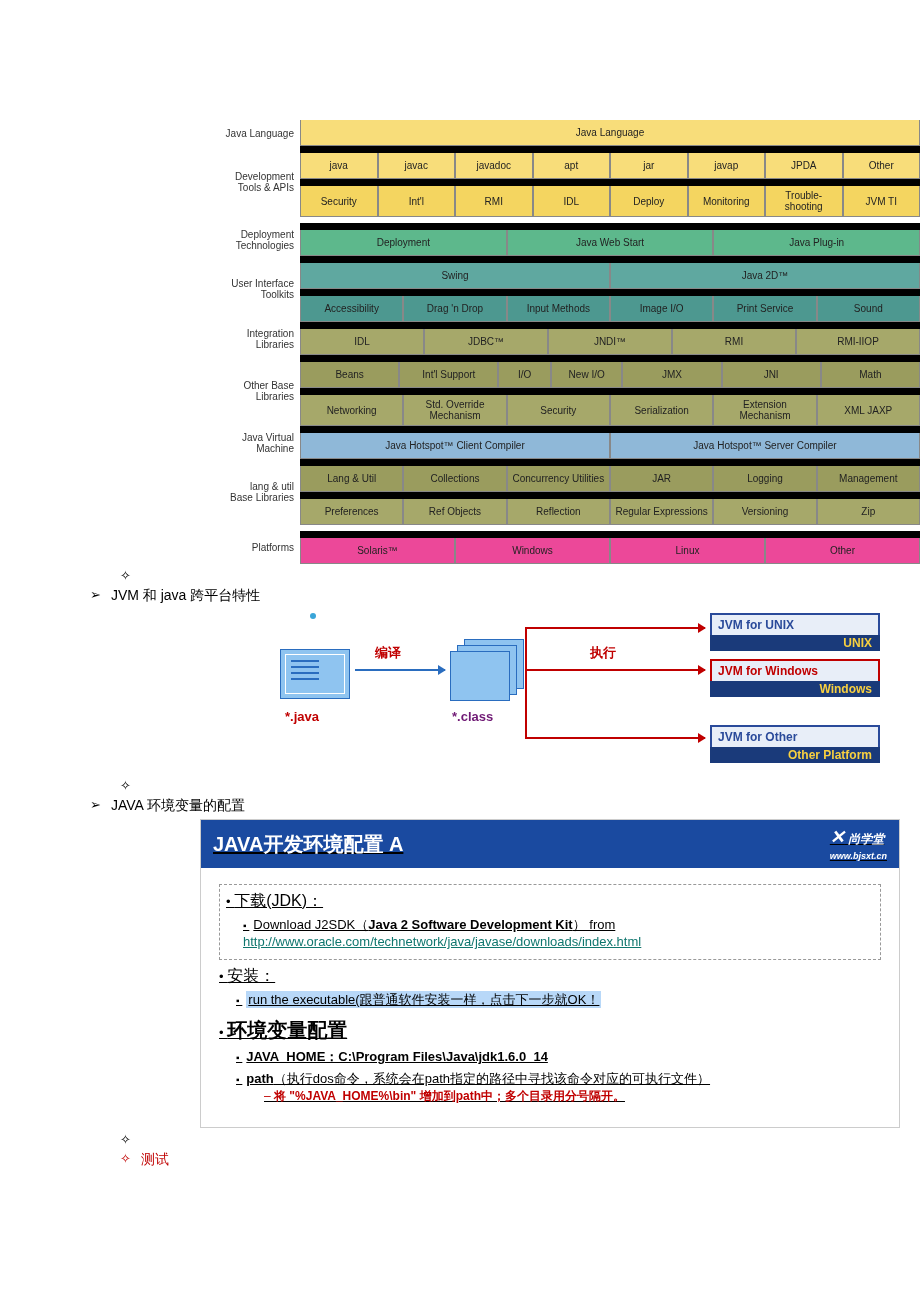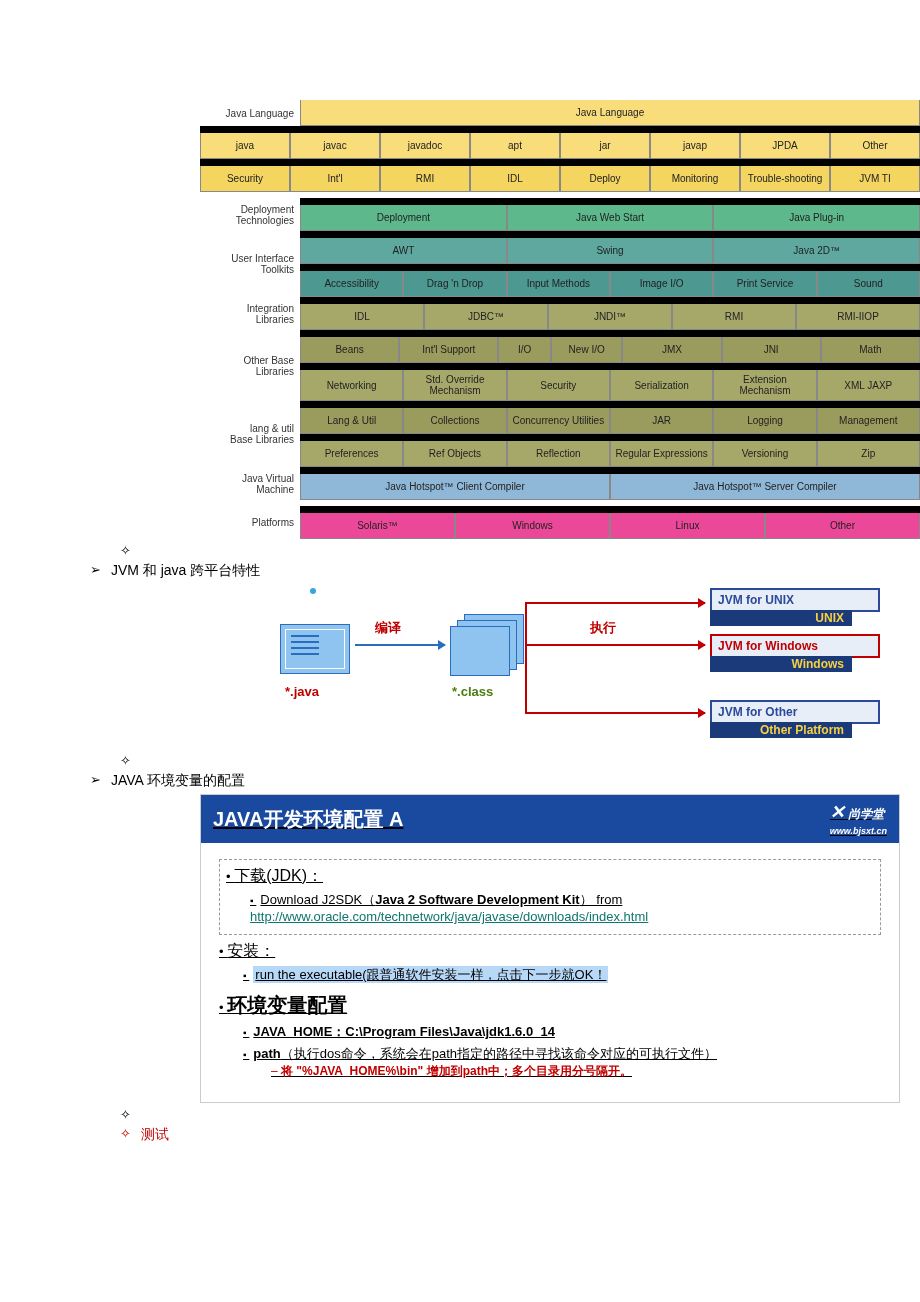--- a/index.html
+++ b/index.html
@@ -4,21 +4,21 @@
 <style>
   * { box-sizing: border-box; margin: 0; padding: 0; }
   body { font-family: "Microsoft YaHei", Arial, sans-serif; background: #fff; width: 920px; font-size: 14px; }
   .page { padding: 100px 60px 40px 60px; }
   .bullet-row { display: flex; align-items: flex-start; margin: 4px 0; }
   .arrow-bullet { margin: 0 10px 0 30px; font-size: 13px; }
   .diamond-bullet { margin: 0 10px 0 60px; font-size: 13px; }
   .red { color: #c00000; }
 
   
-  .jdk-diagram { margin-left: 140px; width: 720px; font-size: 10px; color: #222; position: relative; }
+  .jdk-diagram { margin-left: 140px; width: 720px; font-size: 10px; color: #222; position: relative; margin-top: 20px; }
   .jdk-row { display: flex; align-items: stretch; }
   .side-label { width: 100px; text-align: right; padding: 4px 6px; font-size: 10px; color: #333; display:flex; flex-direction:column; justify-content:center; align-items:flex-end;}
   .side-label span { display:block; }
   .blocks { flex: 1; display: flex; border-top: 7px solid #000000; }
   .blocks.noborder { border-top: none; }
   .cell { border: 1px solid #888; border-top: none; padding: 4px 2px; text-align: center; display:flex; align-items:center; justify-content:center; min-height: 26px; flex:1; }
   .c-yellow { background: #f8dd7a; }
   .c-yellow2 { background: #f4d560; }
   .c-green { background: #5db88c; }
   .c-teal { background: #5fa8a0; }
@@ -37,35 +37,35 @@
   .java-lines div{ height:2px; background:#2a6dbf; margin-bottom:4px;}
   .class-stack { position:absolute; left:230px; top:30px; width:70px; height:60px;}
   .class-pg { position:absolute; width:60px; height:50px; background:#8fc4f0; border:1px solid #2a6dbf;}
   .class-pg:nth-child(1){left:14px; top:0;}
   .class-pg:nth-child(2){left:7px; top:6px;}
   .class-pg:nth-child(3){left:0; top:12px;}
   .jvm-label { position:absolute; font-size:13px; }
   .arrow-line { position:absolute; height:2px; background:#2a6dbf; }
   .arrow-line::after { content:""; position:absolute; right:-1px; top:-4px; border-left:8px solid #2a6dbf; border-top:5px solid transparent; border-bottom:5px solid transparent;}
   .jvm-box { position:absolute; width:170px; padding:3px 6px; border:2px solid #2a4a9a; background:#e8eef8; font-weight:bold; font-size:12px; color:#2a4a9a;}
-  .jvm-plat { position:absolute; width:142px; text-align:right; padding:1px 8px; background:#1a3a7a; color:#f8d040; font-weight:bold; font-size:12px;}
+  .jvm-plat { position:absolute; width:170px; text-align:right; padding:1px 8px; background:#1a3a7a; color:#f8d040; font-weight:bold; font-size:12px;}
   .compile-txt { color:#c00000; font-weight:bold;}
   .red-arrow { background:#c00000; }
   .red-arrow::after { border-left-color:#c00000;}
 
   
   .env-slide { margin-left: 140px; width: 700px; border:1px solid #ccc; background:#fff; position:relative;text-decoration:underline; }
   .env-header { background:#1a4aa0; color:#fff; padding:6px 12px; font-size:20px; font-weight:bold; display:flex; justify-content:space-between; align-items:center;}
   .env-header .logo { font-size:12px; font-style:italic; }
   .env-body { padding: 10px 18px 14px 18px; font-size:13px;}
   .env-body ul { list-style:none; }
   .env-body > ul > li { margin-bottom: 8px;}
   .env-body .top-item { font-size:16px;}
   .env-body .top-item.big { font-size:20px; font-weight:bold;}
-  .env-sub { margin-left: 24px; font-size:13px; margin-top:4px;}
+  .env-sub { margin-left: 17px; font-size:13px; margin-top:4px;}
   .env-sub li { margin-bottom:4px;}
   .env-subsub { margin-left: 28px; font-size:12px;}
   .env-subsub li::before { content:"– "; }
   .env-sub > li::before { content:"▪ "; font-size:10px; margin-right:4px;}
   .env-body a { color:#0f766e; text-decoration:underline; }
   .hl-blue { background: #b8d8f8; padding:1px 2px;}
   .dash-border { border:1px dashed #999; margin:6px 0; padding:6px;}
 </style>
 </head>
 <body>
@@ -77,20 +77,23 @@
     <div class="jdk-row">
       <div class="side-label">
           <span>Java Language</span>
         </div>
       <div class="blocks noborder">
           <div class="cell c-yellow" style="flex:8">Java Language</div>
         </div>
     </div>
 
     <div class="jdk-row">
+      <div class="side-label">
+          <span>Development<br>Tools &amp; APIs</span>
+        </div>
       <div style="flex:1">
         <div class="blocks">
           <div class="cell c-yellow">java</div>
           <div class="cell c-yellow">javac</div>
           <div class="cell c-yellow">javadoc</div>
           <div class="cell c-yellow">apt</div>
           <div class="cell c-yellow">jar</div>
           <div class="cell c-yellow">javap</div>
           <div class="cell c-yellow">JPDA</div>
           <div class="cell c-yellow">Other</div>
@@ -118,21 +121,20 @@
         <div class="cell c-green" style="flex:2">Java Plug-in</div>
       </div>
     </div>
 
     <div class="jdk-row">
       <div class="side-label">
           <span>User Interface<br>Toolkits</span>
         </div>
       <div style="flex:1">
         <div class="blocks">
-          <div class="cell c-teal" style="flex:2">AWT</div>
           <div class="cell c-teal" style="flex:2">Swing</div>
           <div class="cell c-teal" style="flex:2">Java 2D™</div>
         </div>
         <div class="blocks">
           <div class="cell c-teal2">Accessibility</div>
           <div class="cell c-teal2">Drag 'n Drop</div>
           <div class="cell c-teal2">Input Methods</div>
           <div class="cell c-teal2">Image I/O</div>
           <div class="cell c-teal2">Print Service</div>
           <div class="cell c-teal2">Sound</div>
@@ -173,49 +175,49 @@
           <div class="cell c-olive">Security</div>
           <div class="cell c-olive">Serialization</div>
           <div class="cell c-olive">Extension Mechanism</div>
           <div class="cell c-olive">XML JAXP</div>
         </div>
       </div>
     </div>
 
     <div class="jdk-row">
       <div class="side-label">
+          <span>Java Virtual<br>Machine</span>
+        </div>
+      <div class="blocks">
+        <div class="cell c-blue">Java Hotspot™ Client Compiler</div>
+        <div class="cell c-blue">Java Hotspot™ Server Compiler</div>
+      </div>
+    </div>
+
+    <div class="jdk-row">
+      <div class="side-label">
           <span>lang &amp; util<br>Base Libraries</span>
         </div>
       <div style="flex:1">
         <div class="blocks">
           <div class="cell c-olive2">Lang &amp; Util</div>
           <div class="cell c-olive2">Collections</div>
           <div class="cell c-olive2">Concurrency Utilities</div>
           <div class="cell c-olive2">JAR</div>
           <div class="cell c-olive2">Logging</div>
           <div class="cell c-olive2">Management</div>
         </div>
         <div class="blocks">
           <div class="cell c-olive">Preferences</div>
           <div class="cell c-olive">Ref Objects</div>
           <div class="cell c-olive">Reflection</div>
           <div class="cell c-olive">Regular Expressions</div>
           <div class="cell c-olive">Versioning</div>
           <div class="cell c-olive">Zip</div>
         </div>
-      </div>
-    </div>
-
-    <div class="jdk-row">
-      <div class="side-label">
-          <span>Java Virtual<br>Machine</span>
-        </div>
-      <div class="blocks">
-        <div class="cell c-blue">Java Hotspot™ Client Compiler</div>
-        <div class="cell c-blue">Java Hotspot™ Server Compiler</div>
       </div>
     </div>
 
     <div class="jdk-row" style="margin-top:6px">
       <div class="side-label">
           <span>Platforms</span>
         </div>
       <div class="blocks">
         <div class="cell c-gray">Solaris™</div>
         <div class="cell c-gray">Windows</div>
@@ -245,21 +247,21 @@
     </div>
     <div class="class-stack">
       <div class="class-pg"></div>
         <div class="class-pg"></div>
         <div class="class-pg"></div>
     </div>
     <div class="jvm-label compile-txt" style="left:155px; top:35px">编译</div>
     <div class="arrow-line" style="left:135px; top:60px; width:90px"></div>
     <div class="jvm-label compile-txt" style="left:370px; top:35px; color:#c00000">执行</div>
     <div class="jvm-label" style="left:65px; top:100px; color:#c00000; font-weight:bold">*.java</div>
-    <div class="jvm-label" style="left:232px; top:100px; color:#4d7c0f; font-weight:bold">*.class</div>
+    <div class="jvm-label" style="left:232px; top:100px; color:#701a75; font-weight:bold">*.class</div>
 
     <div class="arrow-line red-arrow" style="left:305px; top:60px; width:180px"></div>
     <div class="arrow-line red-arrow" style="left:305px; top:18px; width:180px"></div>
     <div style="position:absolute; left:305px; top:18px; width:2px; height:112px; background:#c00000"></div>
     <div class="arrow-line red-arrow" style="left:305px; top:128px; width:180px"></div>
 
     <div class="jvm-box" style="left:490px; top:4px">JVM for UNIX</div>
     <div class="jvm-plat" style="left:490px; top:26px">UNIX</div>
     <div class="jvm-box" style="left:490px; top:50px; color:#c00000; border-color:#c00000">JVM for Windows</div>
     <div class="jvm-plat" style="left:490px; top:72px">Windows</div>

